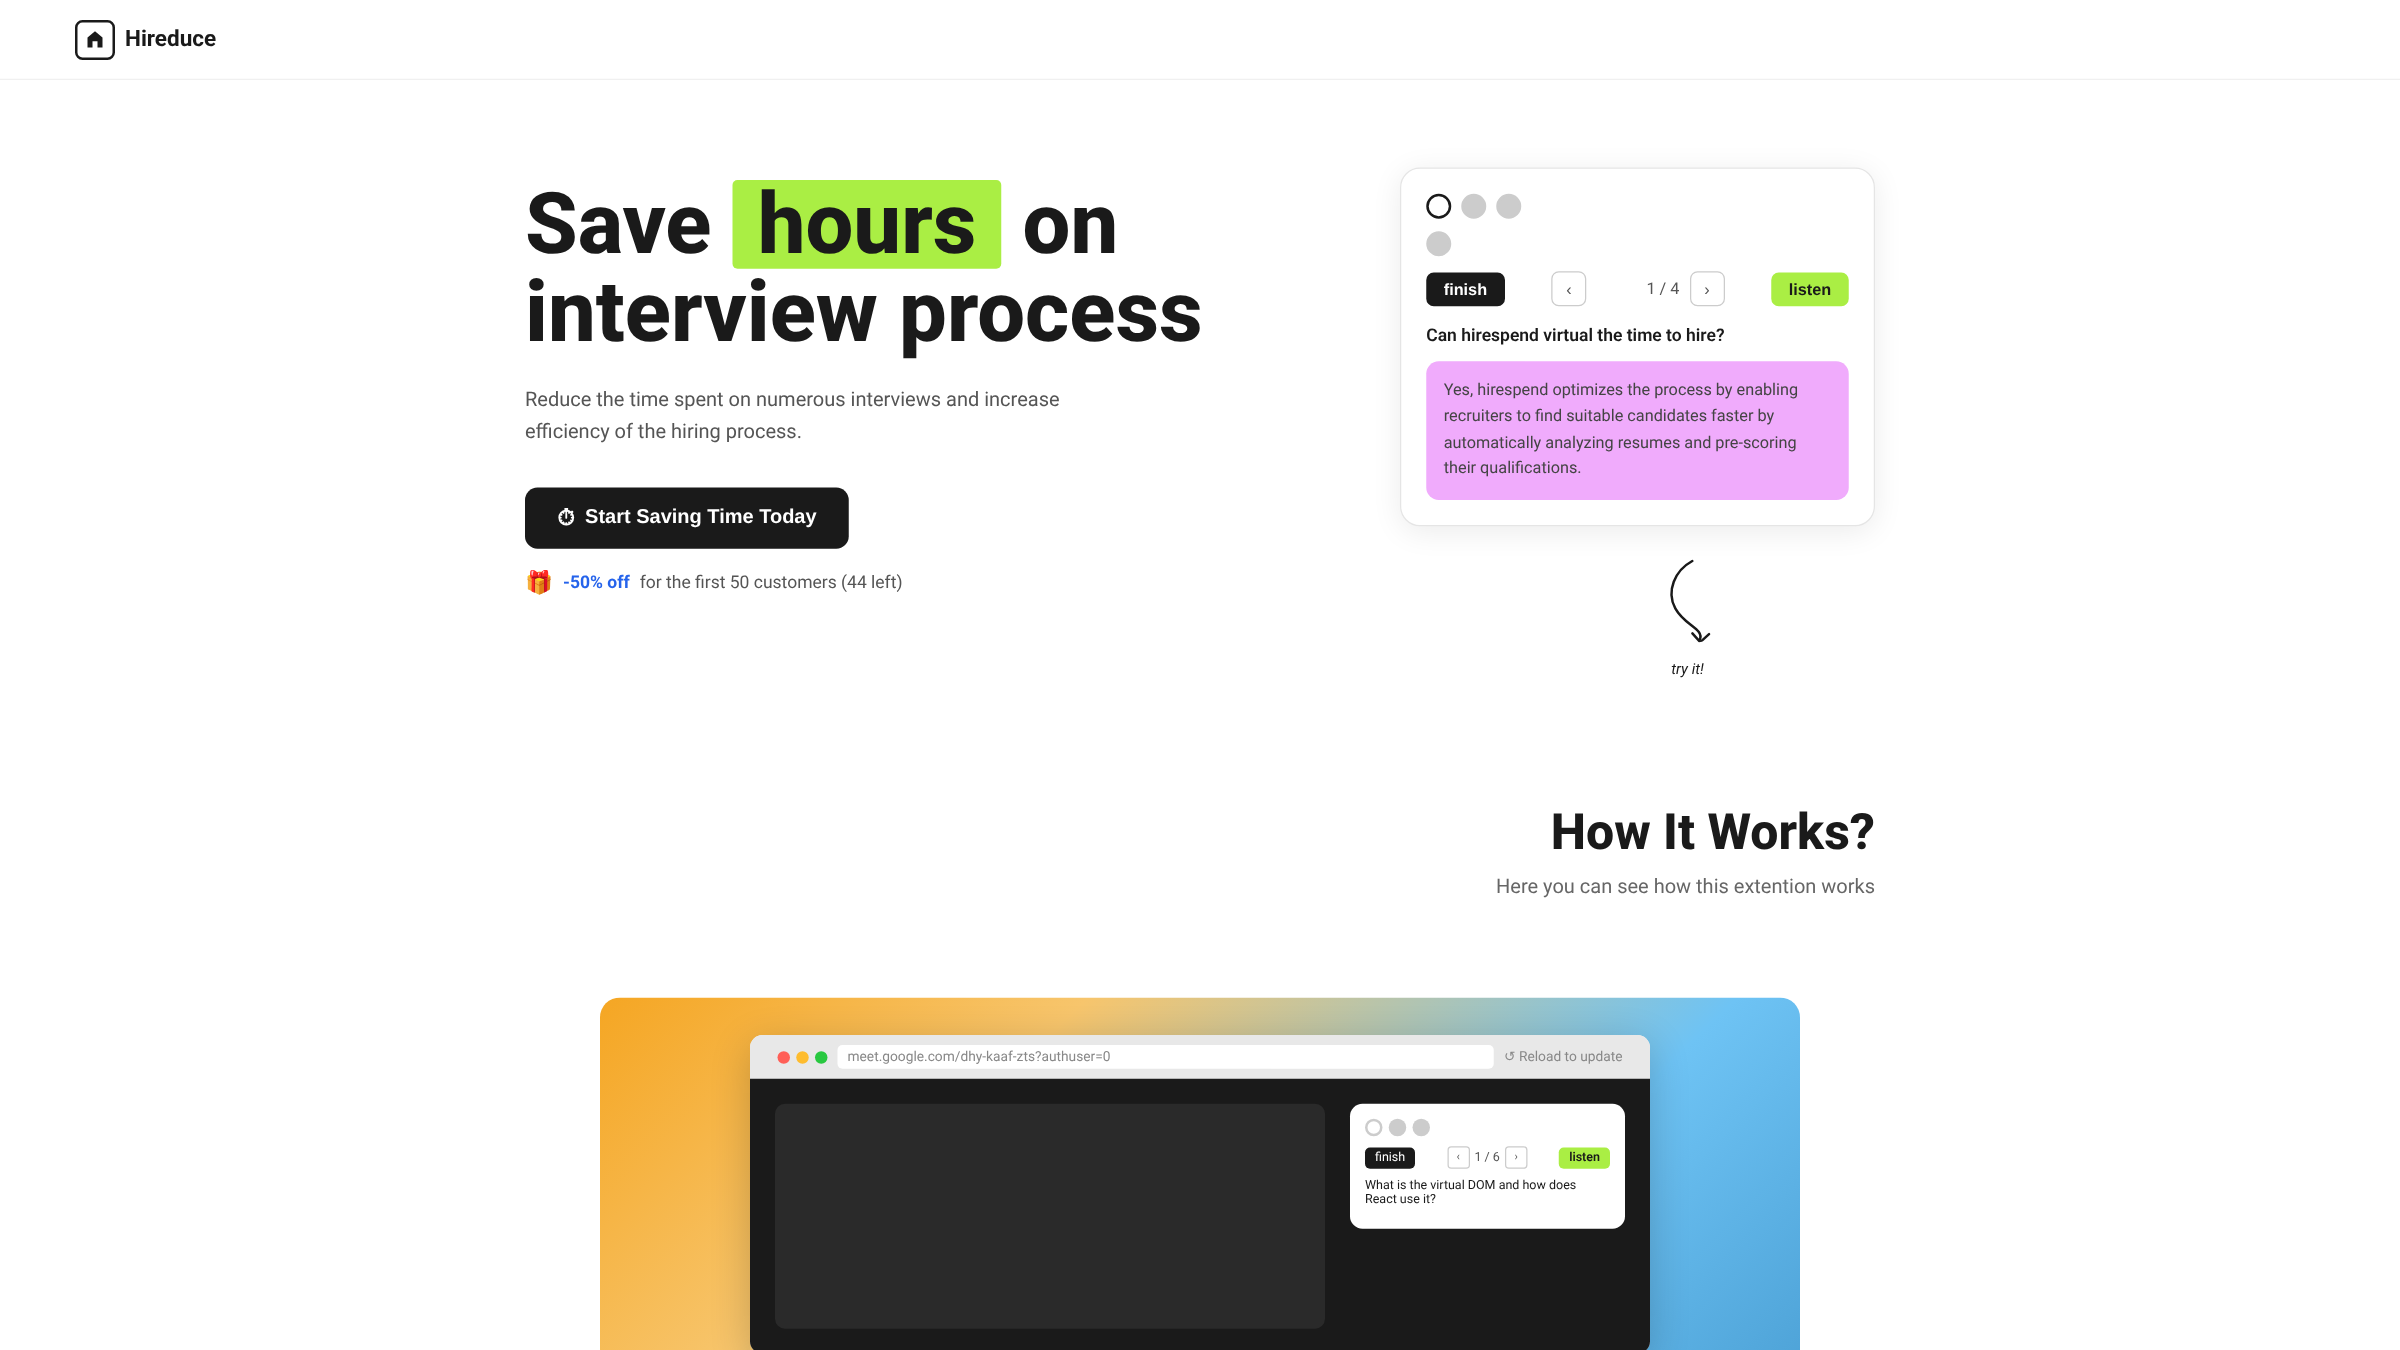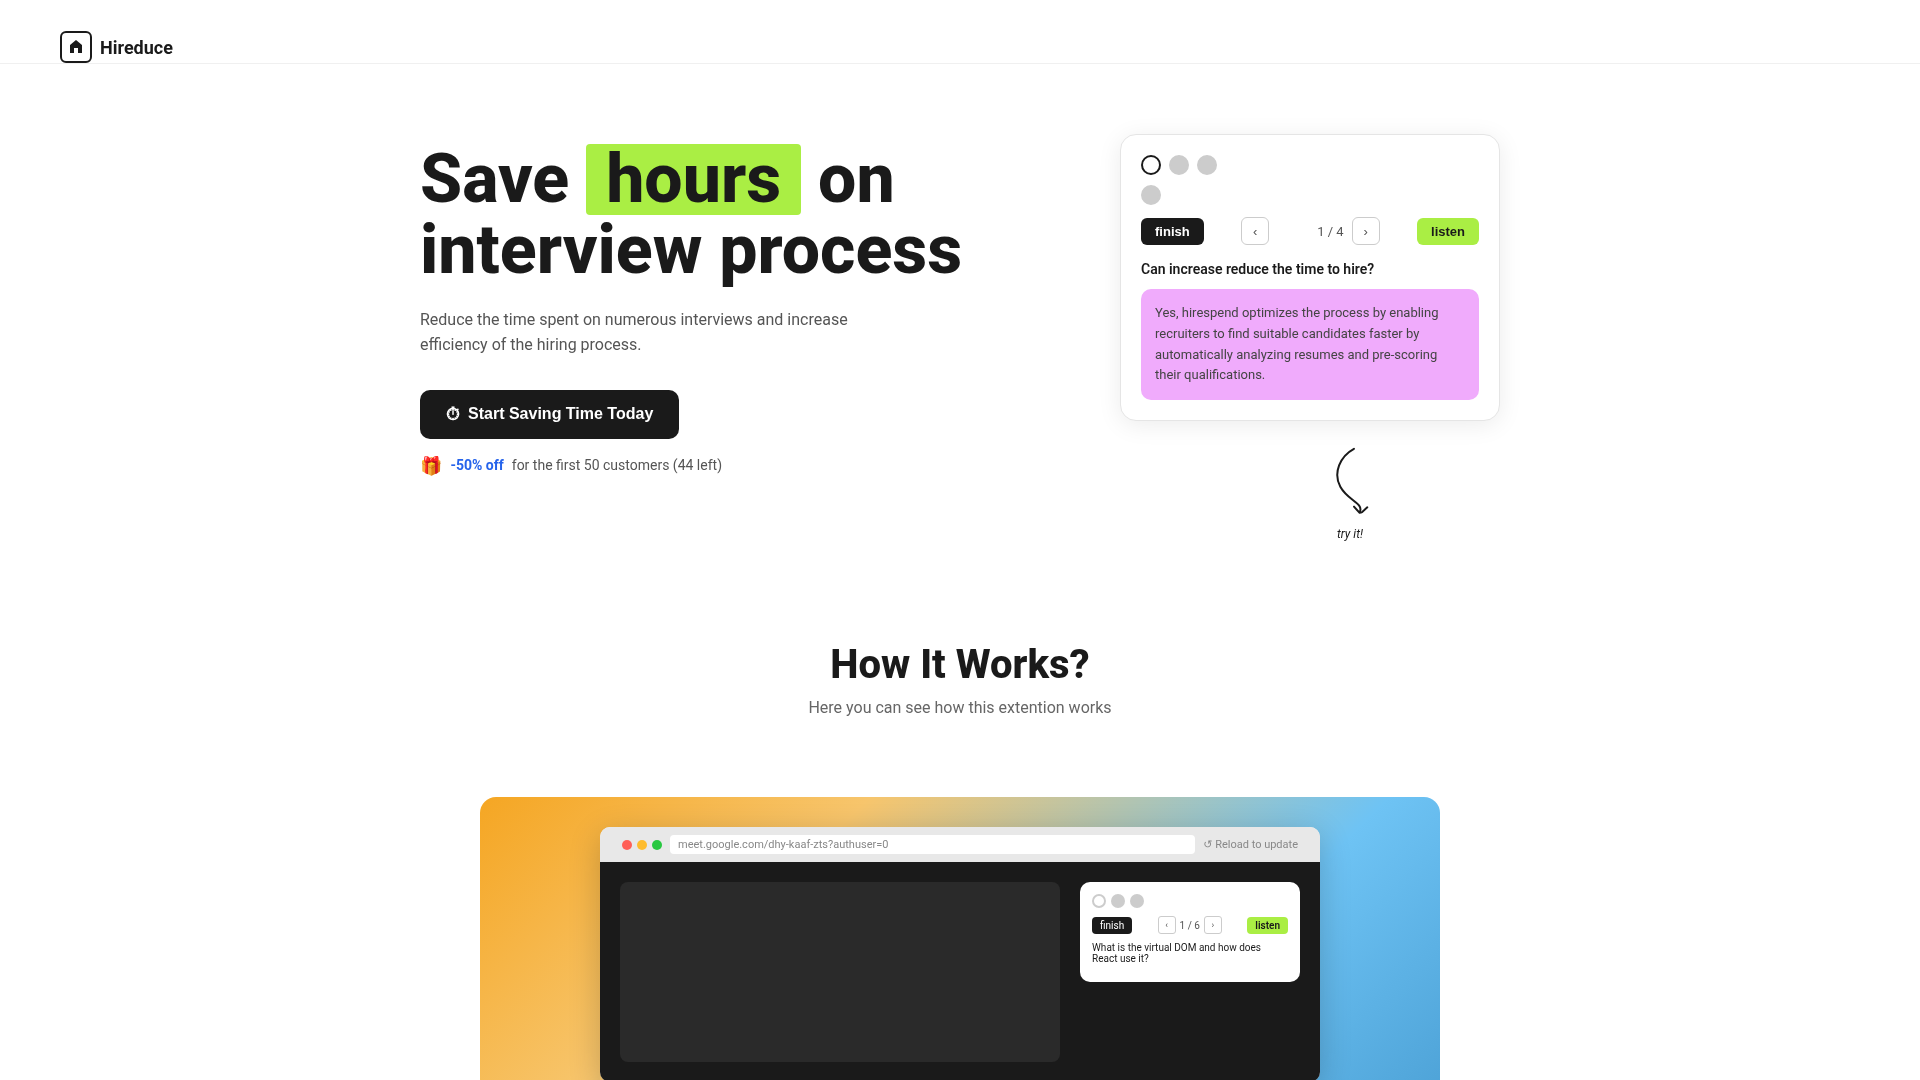--- a/index.html
+++ b/index.html
@@ -1,20 +1,20 @@
 <!DOCTYPE html>
 <html><head>
   <meta charset="utf-8">
   <style>
     * { margin: 0; padding: 0; box-sizing: border-box; }
     body { font-family: -apple-system, BlinkMacSystemFont, 'Segoe UI', Roboto, sans-serif; background: #fff; color: #1a1a1a; overflow-x: hidden; }
 
     
     nav {
-      display: flex; align-items: flex-end; justify-content: space-between;
+      display: flex; align-items: center; justify-content: space-between;
       padding: 0 60px; height: 64px; border-bottom: 1px solid #f0f0f0;
       position: sticky; top: 0; background: #fff; z-index: 100;
     }
     .nav-logo { display: flex; align-items: center; gap: 8px; font-weight: 700; font-size: 18px; }
     .logo-icon {
       width: 32px; height: 32px; border: 2px solid #1a1a1a; border-radius: 6px;
       display: flex; align-items: center; justify-content: center; font-size: 14px;
     }
     .nav-links { display: flex; align-items: center; gap: 32px; }
     .nav-link { text-decoration: none; color: #333; font-size: 15px; font-weight: 500; }
@@ -186,37 +186,37 @@
       </div>
       <div class="widget-controls">
         <button class="btn-finish">finish</button>
         <div class="nav-controls">
           <button class="nav-arrow">‹</button>
           <span class="nav-counter">1 / 4</span>
           <button class="nav-arrow">›</button>
         </div>
         <button class="btn-listen">listen</button>
       </div>
-      <div class="widget-question">Can increase reduce the time to hire?</div>
+      <div class="widget-question">Can hirespend virtual the time to hire?</div>
       <div class="widget-answer">Yes, hirespend optimizes the process by enabling recruiters to find suitable candidates faster by automatically analyzing resumes and pre-scoring their qualifications.</div>
     </div>
 
     <div class="try-it-area">
       <div class="cursive-arrow">
         <svg width="50" height="70" viewBox="0 0 50 70" fill="none">
           <path d="M35 5 C20 10, 10 25, 15 40 C20 55, 35 60, 30 68" stroke="#1a1a1a" stroke-width="2" fill="none" stroke-linecap="round"></path>
           <path d="M25 62 L30 70 L38 65" stroke="#1a1a1a" stroke-width="2" fill="none" stroke-linecap="round" stroke-linejoin="round"></path>
         </svg>
       </div>
       <span class="try-it-label">try it!</span>
     </div>
   </div>
 </section>
 
-<section id="how-it-works" style="padding: 60px 60px 0; max-width: 1200px; margin: 0 auto; text-align: center;">
+<section id="how-it-works" style="padding: 60px 60px 0; max-width: 1200px; margin: 0 auto; text-align: right;">
   <h2 class="section-title">How It Works?</h2>
   <p class="section-sub">Here you can see how this extention works</p>
 </section>
 
 <div style="padding: 40px 60px 0; max-width: 1200px; margin: 0 auto;">
   <div class="video-area">
     <div class="video-bg">
       <div class="browser-mockup">
         <div class="browser-bar">
           <div class="browser-dots">

